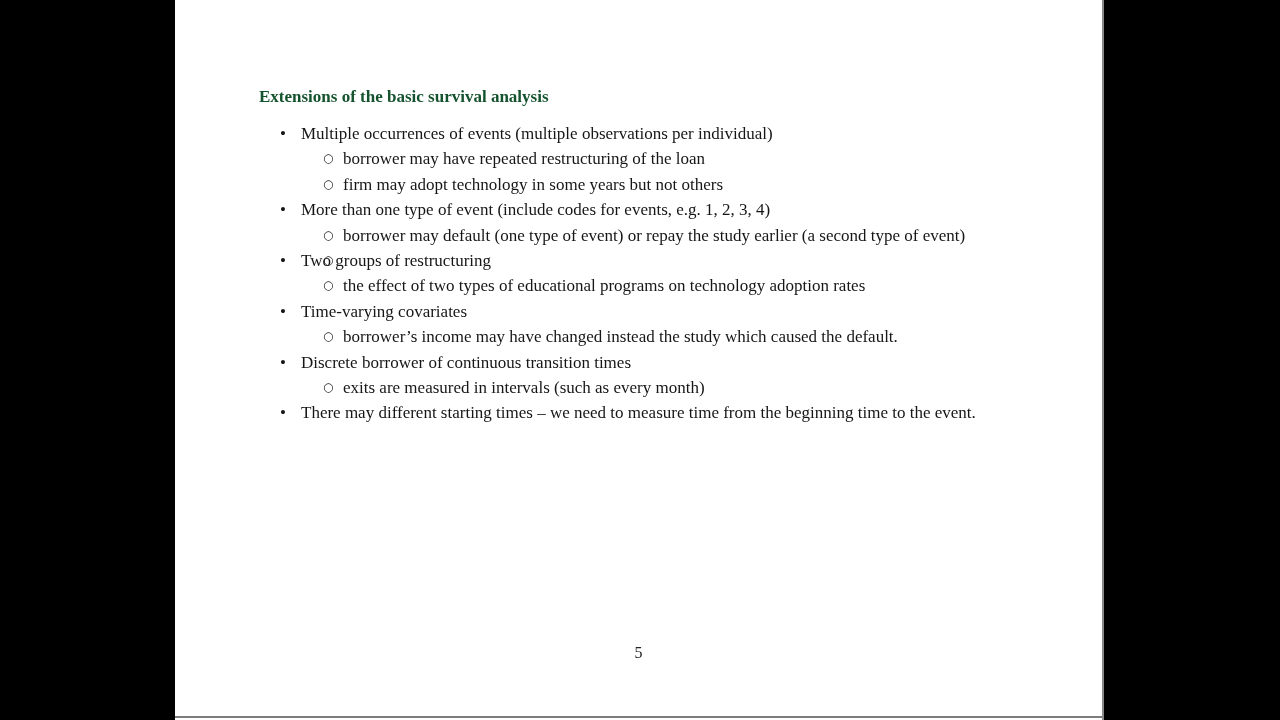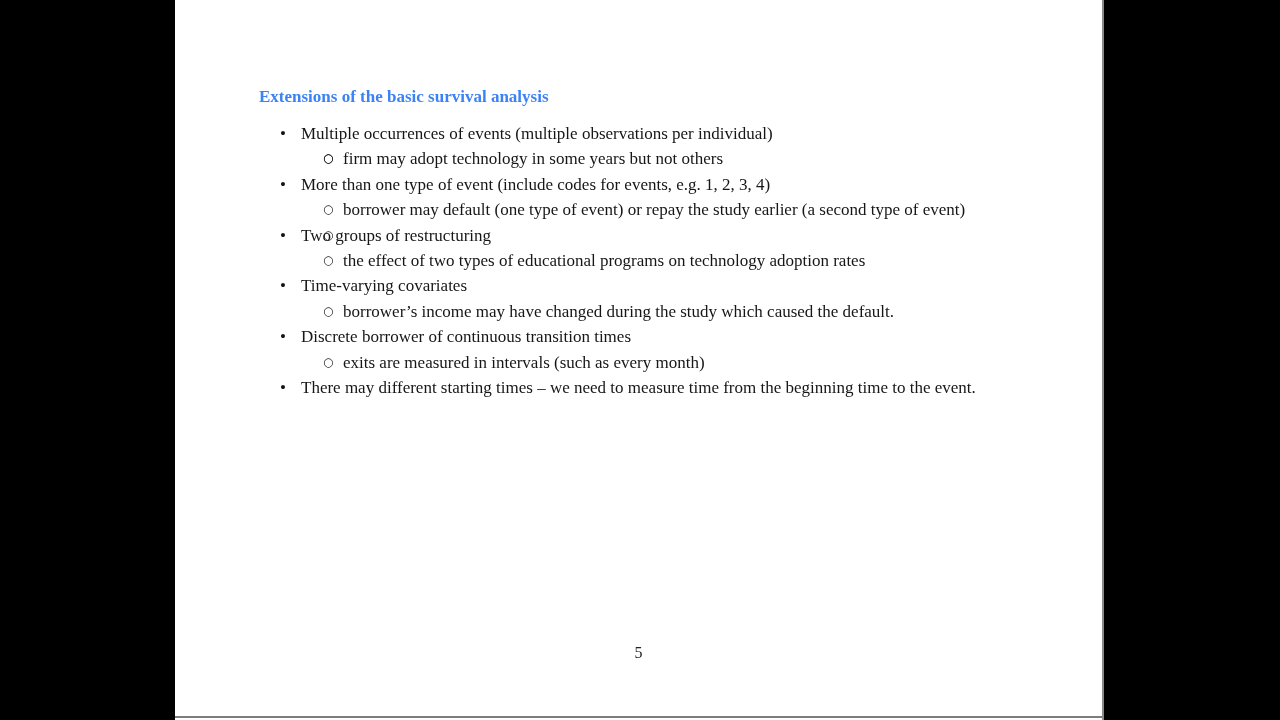--- a/index.html
+++ b/index.html
@@ -25,21 +25,21 @@
     border-right: 2px solid #8a8a8a;
   }
   .page-title {
     position: absolute;
     left: 84px;
     top: 84px;
     margin: 0;
     font-size: 17px;
     line-height: 25px;
     font-weight: bold;
-    color: #3b82f6;
+    color: #14532d;
     white-space: nowrap;
   }
   .bullet-list {
     position: absolute;
     left: 0;
     top: 121px;
     width: 100%;
     color: #161616;
     font-size: 17px;
     line-height: 25.4px;
@@ -90,29 +90,29 @@
 </style>
 </head>
 <body>
 
 <div class="stage">
   <div class="doc-page">
     <h1 class="page-title">Extensions of the basic survival analysis</h1>
 
     <div class="bullet-list" id="bullet-list">
         <div class="li l1"><span class="marker">•</span><span class="txt">Multiple occurrences of events (multiple observations per individual)</span></div>
-        <div class="li l2"><span class="marker">○</span></div>
+        <div class="li l2"><span class="marker">○</span><span class="txt">borrower may have repeated restructuring of the loan</span></div>
         <div class="li l2"><span class="marker">○</span><span class="txt">firm may adopt technology in some years but not others</span></div>
         <div class="li l1"><span class="marker">•</span><span class="txt">More than one type of event (include codes for events, e.g. 1, 2, 3, 4)</span></div>
         <div class="li l2"><span class="marker">○</span><span class="txt">borrower may default (one type of event) or repay the study earlier (a second type of event)</span></div>
         <div class="li l2"><span class="marker">○</span></div>
         <div class="li l1"><span class="marker">•</span><span class="txt">Two groups of restructuring</span></div>
         <div class="li l2"><span class="marker">○</span><span class="txt">the effect of two types of educational programs on technology adoption rates</span></div>
         <div class="li l1"><span class="marker">•</span><span class="txt">Time-varying covariates</span></div>
-        <div class="li l2"><span class="marker">○</span><span class="txt">borrower’s income may have changed during the study which caused the default.</span></div>
+        <div class="li l2"><span class="marker">○</span><span class="txt">borrower’s income may have changed instead the study which caused the default.</span></div>
         <div class="li l1"><span class="marker">•</span><span class="txt">Discrete borrower of continuous transition times</span></div>
         <div class="li l2"><span class="marker">○</span><span class="txt">exits are measured in intervals (such as every month)</span></div>
         <div class="li l1"><span class="marker">•</span><span class="txt">There may different starting times – we need to measure time from the beginning time to the event.</span></div>
       </div>
 
     <div class="page-number">5</div>
 
     <div class="page-bottom-line"></div>
   </div>
 </div>

